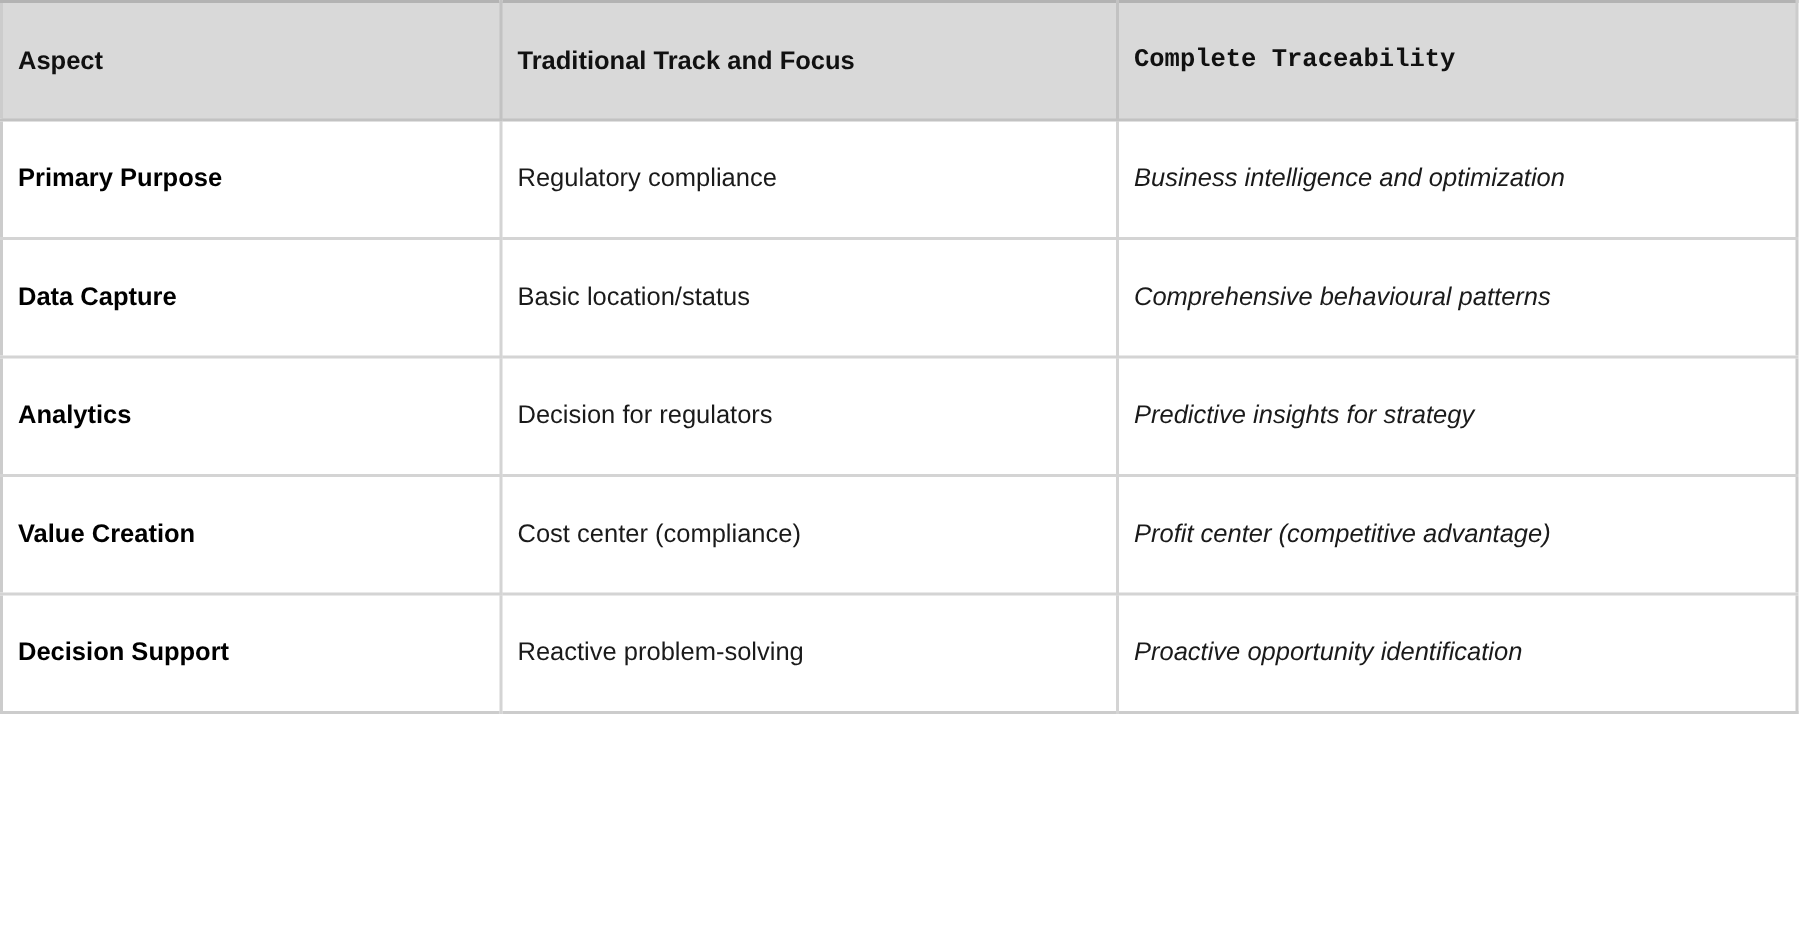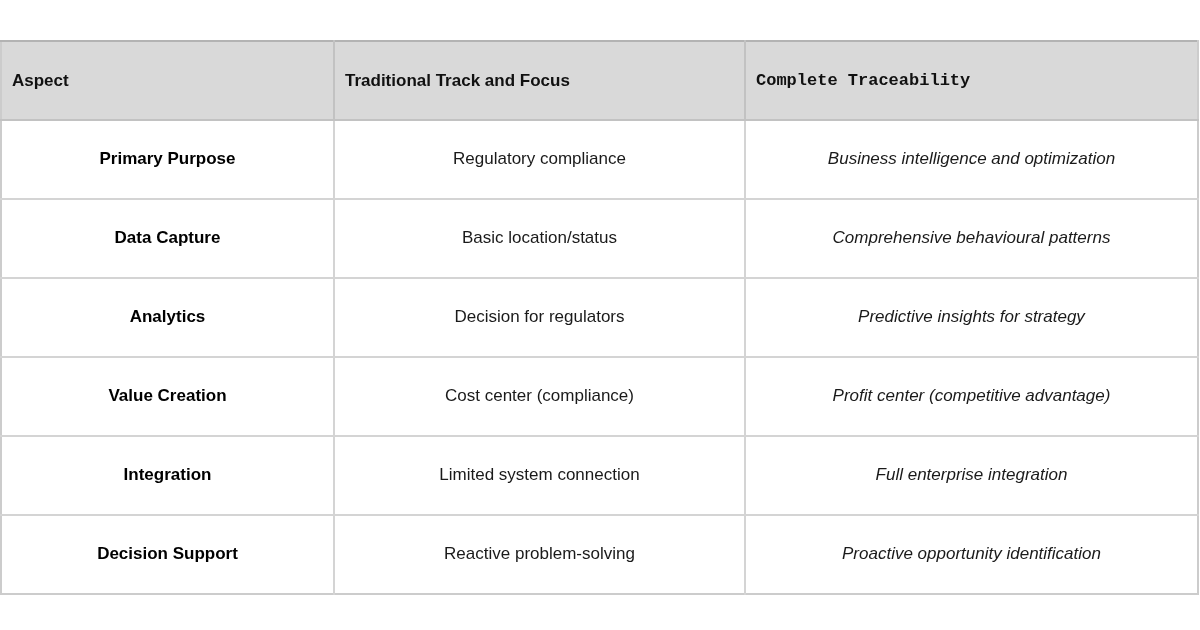--- a/index.html
+++ b/index.html
@@ -13,21 +13,20 @@
     height: 630px;
     overflow: hidden;
     font-family: "Liberation Sans", "DejaVu Sans", sans-serif;
     -webkit-font-smoothing: antialiased;
   }
   .table-wrap {
     width: 1200px;
     height: 572px;
     box-sizing: border-box;
     overflow: hidden;
-    margin-top: 40px;
   }
   table.comparison {
     border-collapse: collapse;
     table-layout: fixed;
     width: 1197px;
     margin: 0;
     border-top: 2px solid #b3b3b3;
     border-left: 2px solid #cccccc;
     border-right: 2px solid #cccccc;
     border-bottom: 2px solid #cccccc;
@@ -55,21 +54,21 @@
     border-right: none;
     font-family: Liberation Mono, monospace;
   }
 
   table.comparison tbody td {
     background: #ffffff;
     height: 79px;
     padding: 0 10px;
     box-sizing: border-box;
     vertical-align: middle;
-    text-align: center;
+    text-align: left;
     font-size: 17px;
     line-height: 1.3;
     color: #1a1a1a;
     border-right: 2px solid #d4d4d4;
     border-bottom: 2px solid #d4d4d4;
     white-space: nowrap;
   }
   table.comparison tbody td:last-child {
     border-right: none;
     font-style: italic;
@@ -114,24 +113,19 @@
         <td class="aspect-cell">Analytics</td>
         <td>Decision for regulators</td>
         <td>Predictive insights for strategy</td>
       </tr>
       <tr>
         <td class="aspect-cell">Value Creation</td>
         <td>Cost center (compliance)</td>
         <td>Profit center (competitive advantage)</td>
       </tr>
       <tr>
-        <td class="aspect-cell">Integration</td>
-        <td>Limited system connection</td>
-        <td>Full enterprise integration</td>
-      </tr>
-      <tr>
         <td class="aspect-cell">Decision Support</td>
         <td>Reactive problem-solving</td>
         <td>Proactive opportunity identification</td>
       </tr>
     </tbody>
   </table>
 </div>
 
 </body></html>

